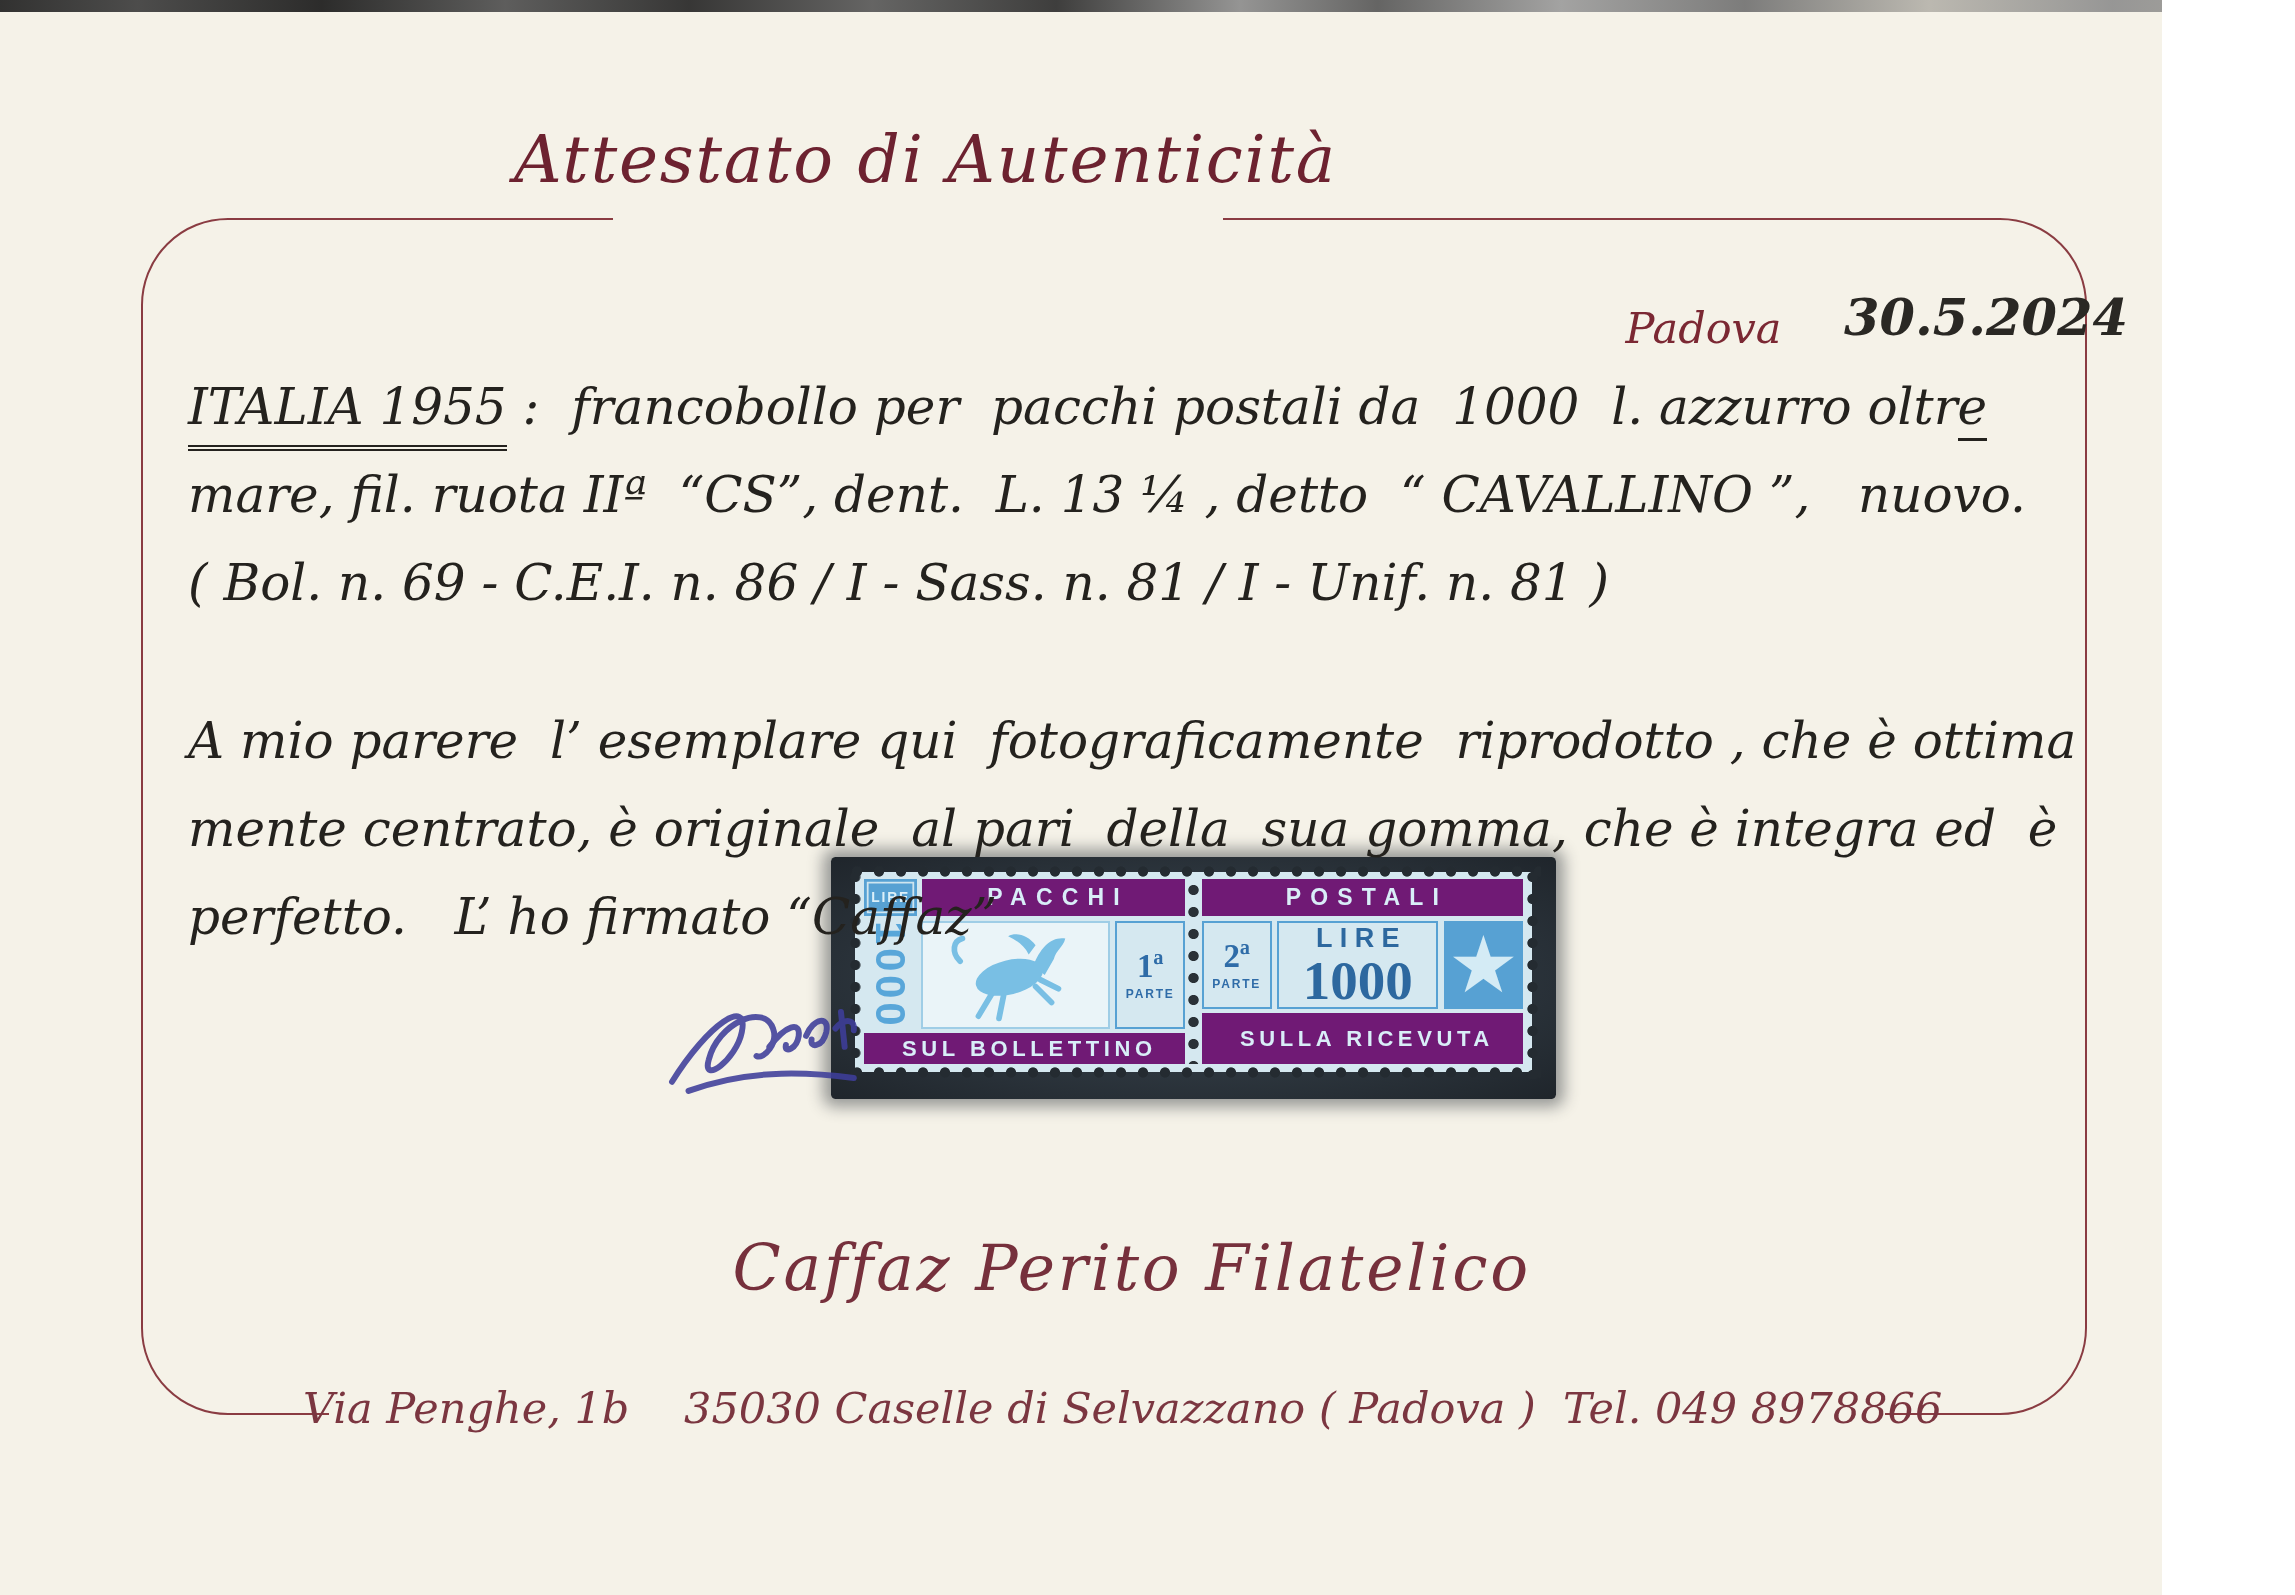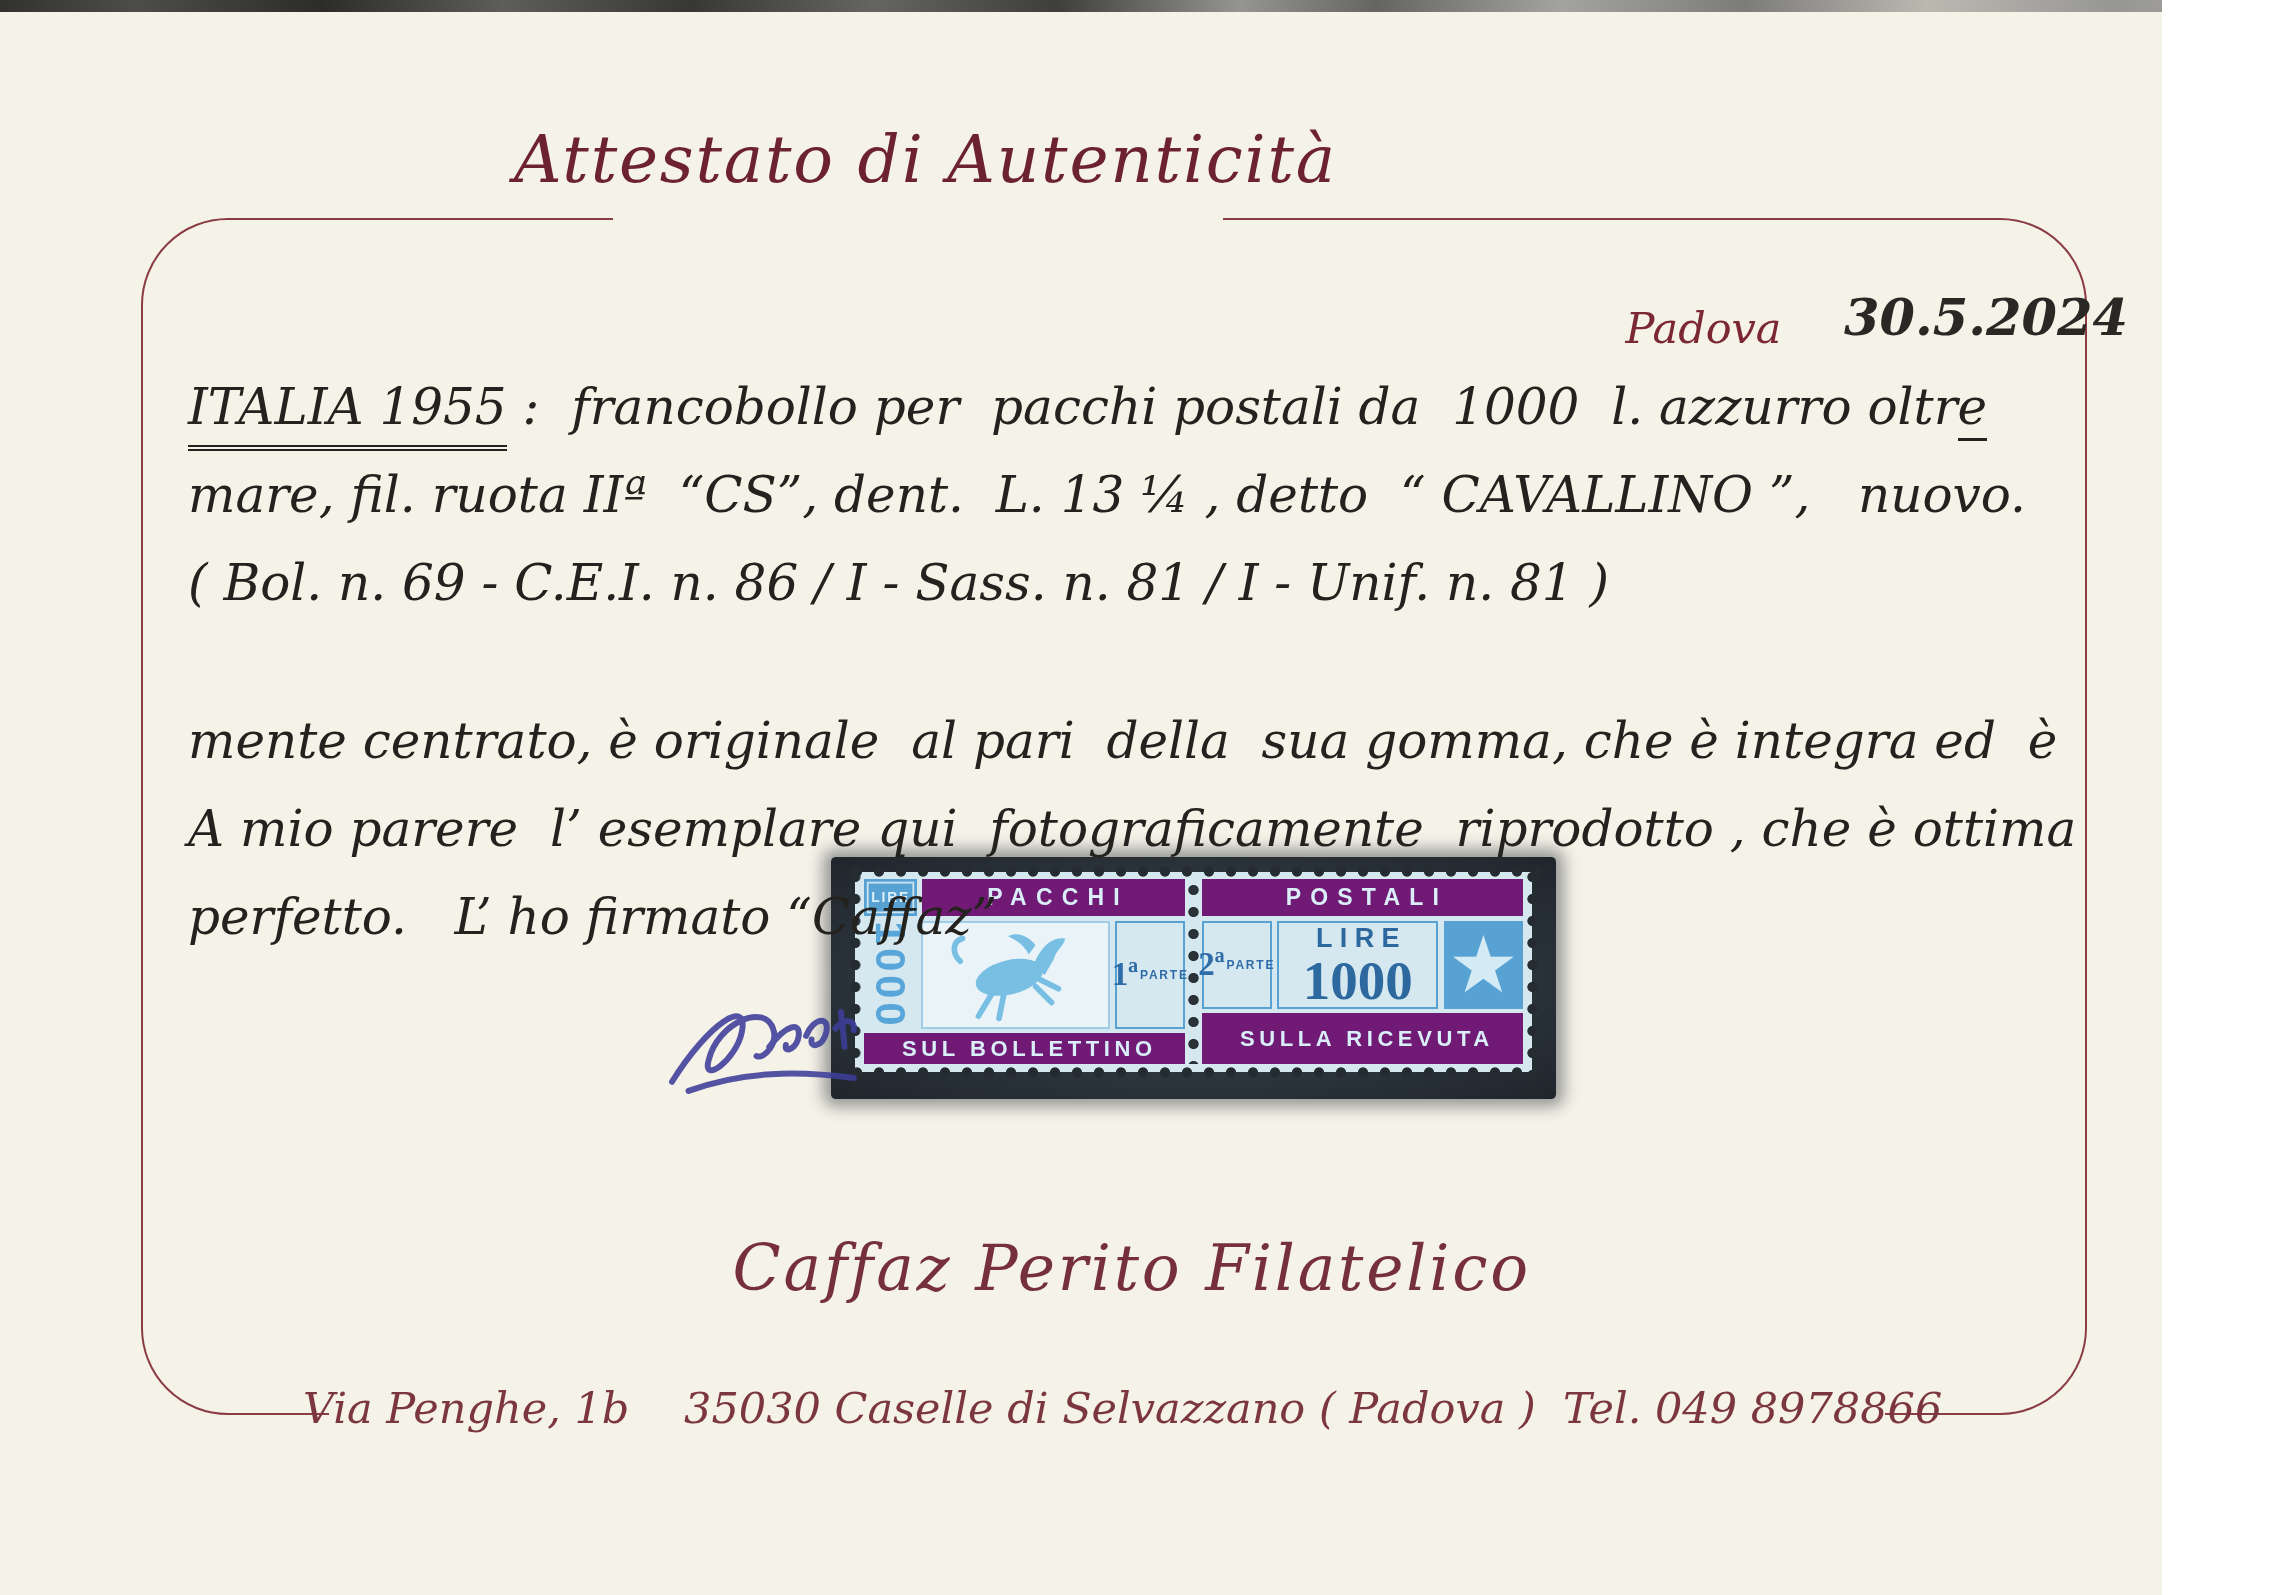--- a/index.html
+++ b/index.html
@@ -89,21 +89,21 @@
   .mid{flex:1; display:flex; gap:5.5px;}
   .vcol{
     width:51px; display:flex; align-items:center; justify-content:center;
     color:#58a6d9; font-weight:bold; font-size:42px;
     writing-mode:vertical-rl; letter-spacing:3.7px;
   }
   .horsebox{flex:1; background:#eaf4f8; border:2.8px solid #9fcde6;
     display:flex; align-items:center; justify-content:center;}
   .partecol{
     width:66px; border:2.8px solid #57a1d3; color:#2f6ca8; background:#d5e8f0;
-    display:flex; flex-direction:row; align-items:center; justify-content:center; gap:1.8px;
+    display:flex; flex-direction:column; align-items:center; justify-content:center; gap:1.8px;
   }
   .partenum{font-weight:bold; font-size:33px; font-family:"Liberation Serif", serif;}
   .parteword{font-weight:bold; font-size:12px; letter-spacing:1.8px;}
   .valuebox{
     flex:1; border:2.8px solid #57a1d3; color:#2d689f;
     display:flex; flex-direction:column; align-items:center; justify-content:center;
   }
   .lire{font-weight:bold; font-size:27px; letter-spacing:7.3px; text-indent:7.3px;}
   .bigval{font-weight:bold; font-size:55px; line-height:53px; font-family:"Liberation Serif", serif;}
   .starbox{
@@ -136,22 +136,22 @@
   <div class="place">Padova</div>
   <div class="date">30.5.2024</div>
 
   <div class="para p1">
     <div class="line"><span class="u1">ITALIA 1955</span><span> :  francobollo per  pacchi postali da  1000  l. azzurro oltr</span><span class="u2">e</span></div>
     <div class="line">mare, fil. ruota IIª  “CS”, dent.  L. 13 ¼ , detto  “ CAVALLINO ”,   nuovo.</div>
     <div class="line">( Bol. n. 69 - C.E.I. n. 86 / I - Sass. n. 81 / I - Unif. n. 81 )</div>
   </div>
 
   <div class="para p2">
+    <div class="line">A mio parere  l’ esemplare qui  fotograficamente  riprodotto , che è ottima</div>
     <div class="line">mente centrato, è originale  al pari  della  sua gomma, che è integra ed  è</div>
-    <div class="line">A mio parere  l’ esemplare qui  fotograficamente  riprodotto , che è ottima</div>
     <div class="line">perfetto.   L’ ho firmato “Caffaz”</div>
   </div>
 
   <div class="photo">
     <div class="paper">
       <div class="design">
 
         <div class="half">
           <div class="bandrow">
             <div class="cornerbox">LIRE</div>

